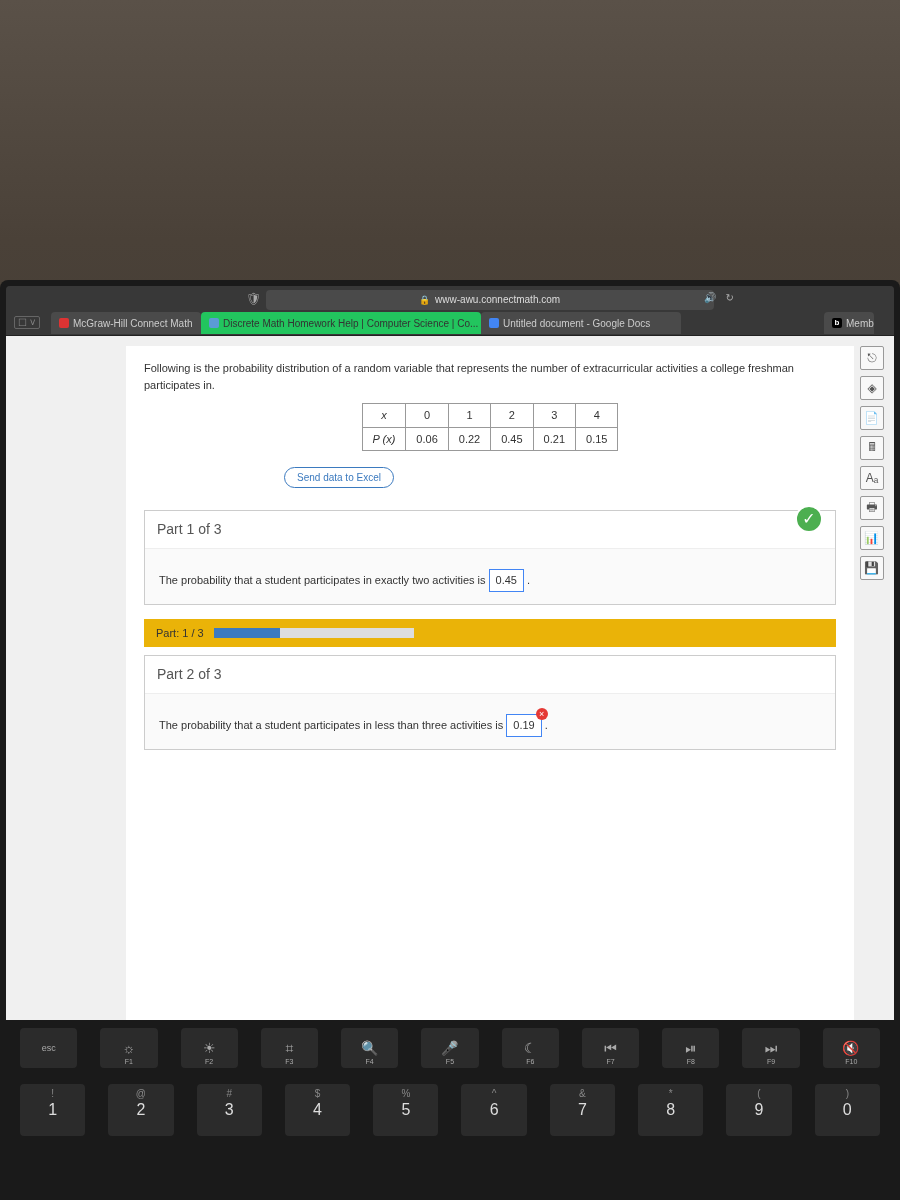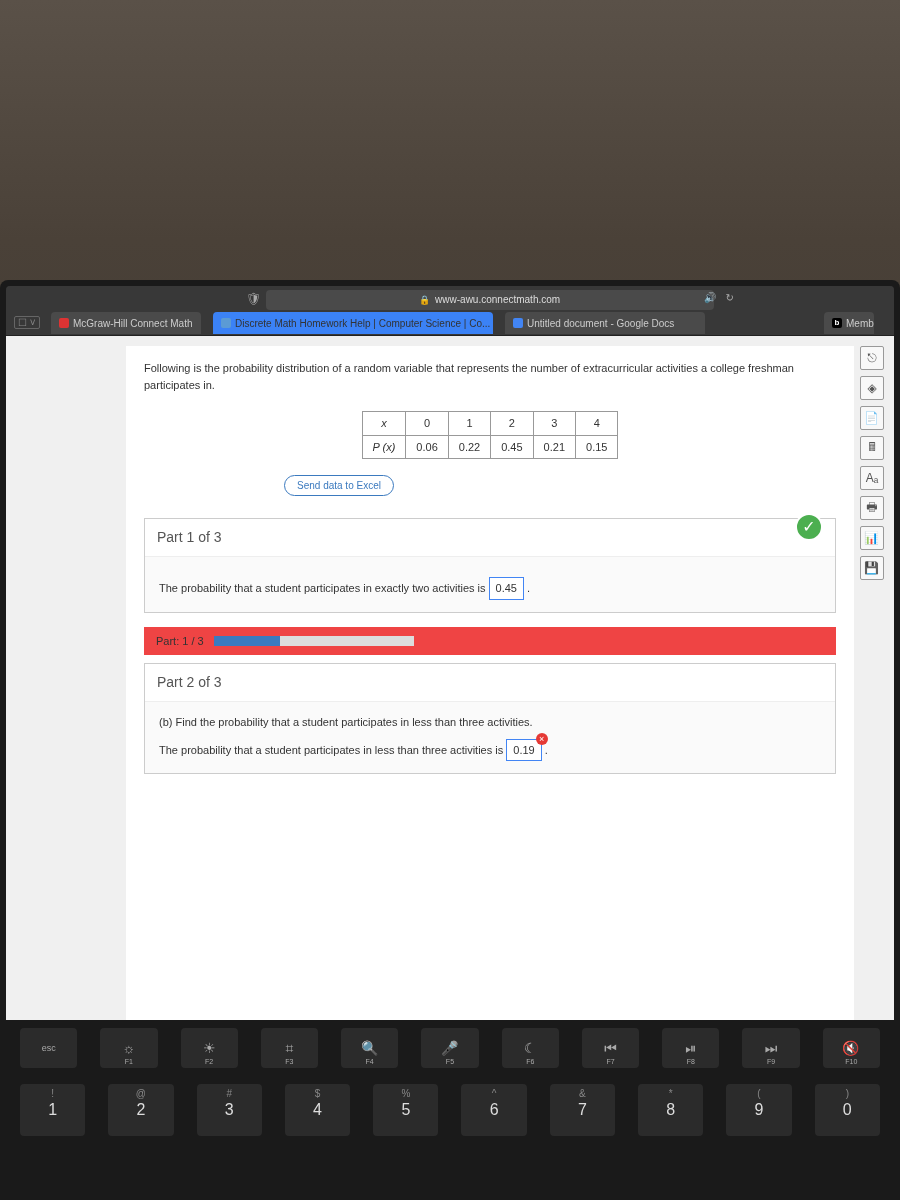--- a/index.html
+++ b/index.html
@@ -80,35 +80,35 @@
     align-items: center;
   }
   .sidebar-toggle { border: 1px solid #666; padding: 0 3px; border-radius: 2px; font-size: 10px; }
   .tab-strip {
     position: absolute;
     top: 26px;
     left: 45px;
     right: 20px;
     height: 22px;
     display: flex;
-    gap: 12px;
+    gap: 0;
   }
   .tab {
     background: #4a4a4a;
     color: #ccc;
     font-size: 10px;
     padding: 4px 8px;
     border-radius: 4px 4px 0 0;
     display: flex;
     align-items: center;
     gap: 4px;
     white-space: nowrap;
     overflow: hidden;
   }
-  .tab.active { background: #3b82f6; color: #333; }
+  .tab.active { background: #22c55e; color: #333; }
   .tab .favicon { width: 10px; height: 10px; background: #d33; border-radius: 2px; flex-shrink: 0; }
   .tab .favicon.cs { background: #5b9bd5; }
   .tab .favicon.docs { background: #4285f4; }
   .tab .favicon.b { background: #000; color: #fff; font-size: 8px; text-align: center; line-height: 10px; font-weight: bold; }
   
   .page {
     position: absolute;
     top: 50px;
     left: 0;
     right: 0;
@@ -144,21 +144,21 @@
     border: 1px solid #999;
     background: #f8f8f8;
     display: flex;
     align-items: center;
     justify-content: center;
     font-size: 12px;
     color: #555;
     border-radius: 2px;
     cursor: pointer;
   }
-  .intro-text { margin-bottom: 18px; }
+  .intro-text { margin-bottom: 10px; }
   .data-table {
     border-collapse: collapse;
     margin: 6px auto 12px auto;
   }
   .data-table td, .data-table th {
     border: 1px solid #999;
     padding: 3px 10px;
     font-size: 11px;
     text-align: center;
     font-weight: normal;
@@ -224,21 +224,21 @@
     height: 12px;
     background: #e53935;
     color: #fff;
     border-radius: 50%;
     font-size: 9px;
     line-height: 12px;
     text-align: center;
     cursor: pointer;
   }
   .progress-row {
-    background: #ef4444;
+    background: #eab308;
     padding: 6px 12px;
     margin-top: 14px;
     display: flex;
     align-items: center;
     gap: 10px;
     font-size: 11px;
   }
   .progress-track {
     flex: 0 0 200px;
     height: 10px;
@@ -429,21 +429,20 @@
             <span>Part: 1 / 3</span>
             <div class="progress-track">
               <div class="progress-fill"></div>
             </div>
           </div>
 
           
           <div class="part-box" style="margin-top:8px">
             <div class="part-header">Part 2 of 3</div>
             <div class="part-body">
-              <p>(b) Find the probability that a student participates in less than three activities.</p>
               <p style="margin-top:8px">
                 <span>The probability that a student participates in less than three activities is </span>
                 <span class="answer-wrap">
                   <span class="answer-inline">0.19</span>
                   <span class="clear-x">×</span>
                 </span>
                 <span>.</span>
               </p>
             </div>
           </div>

